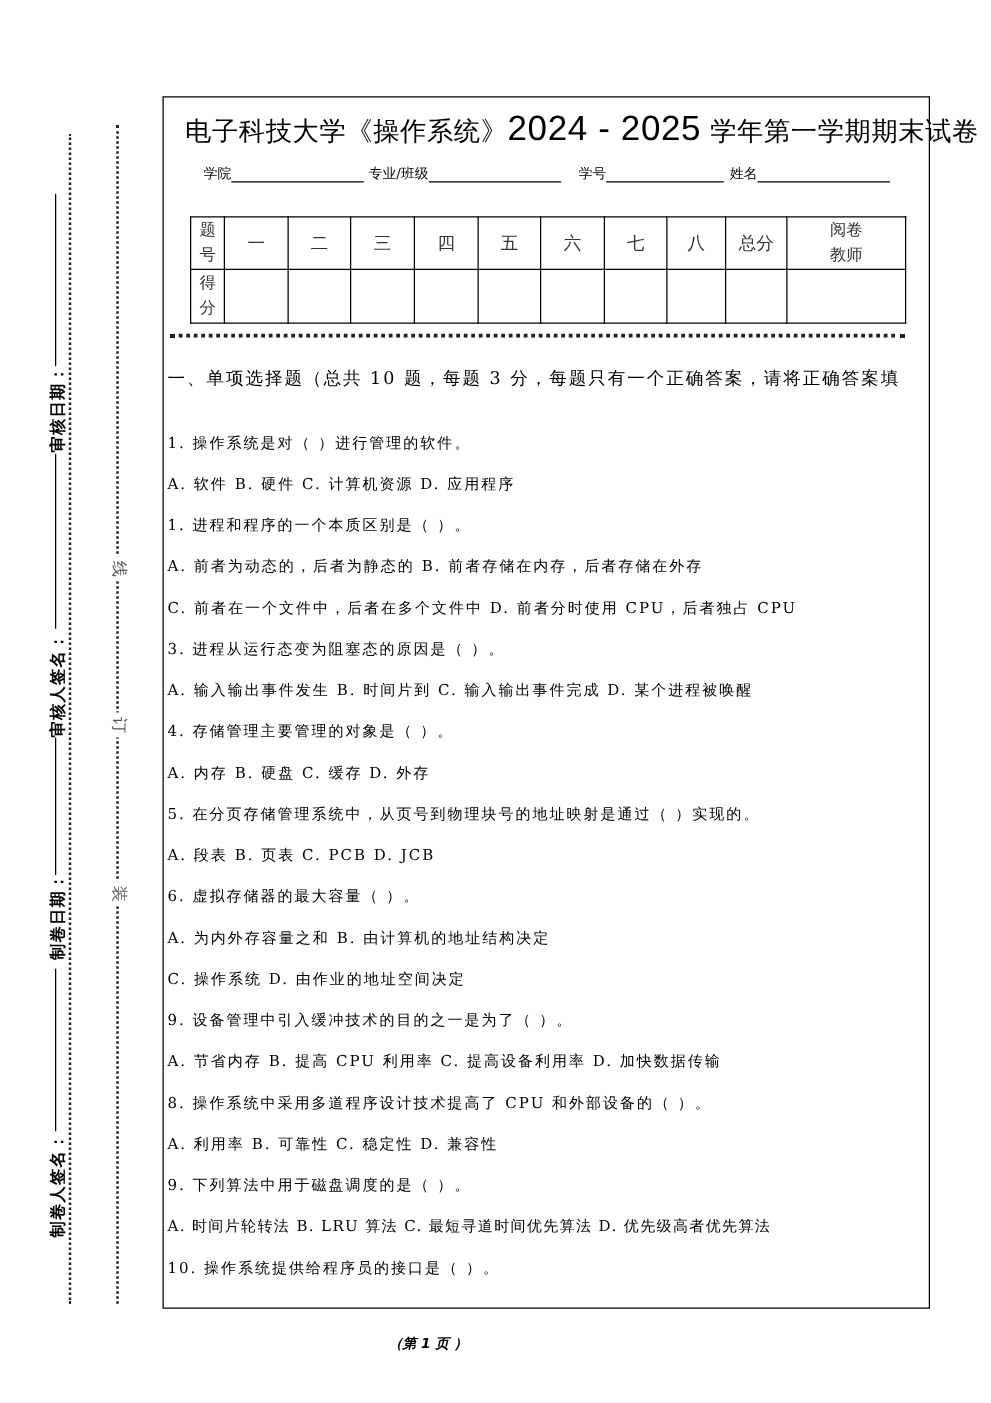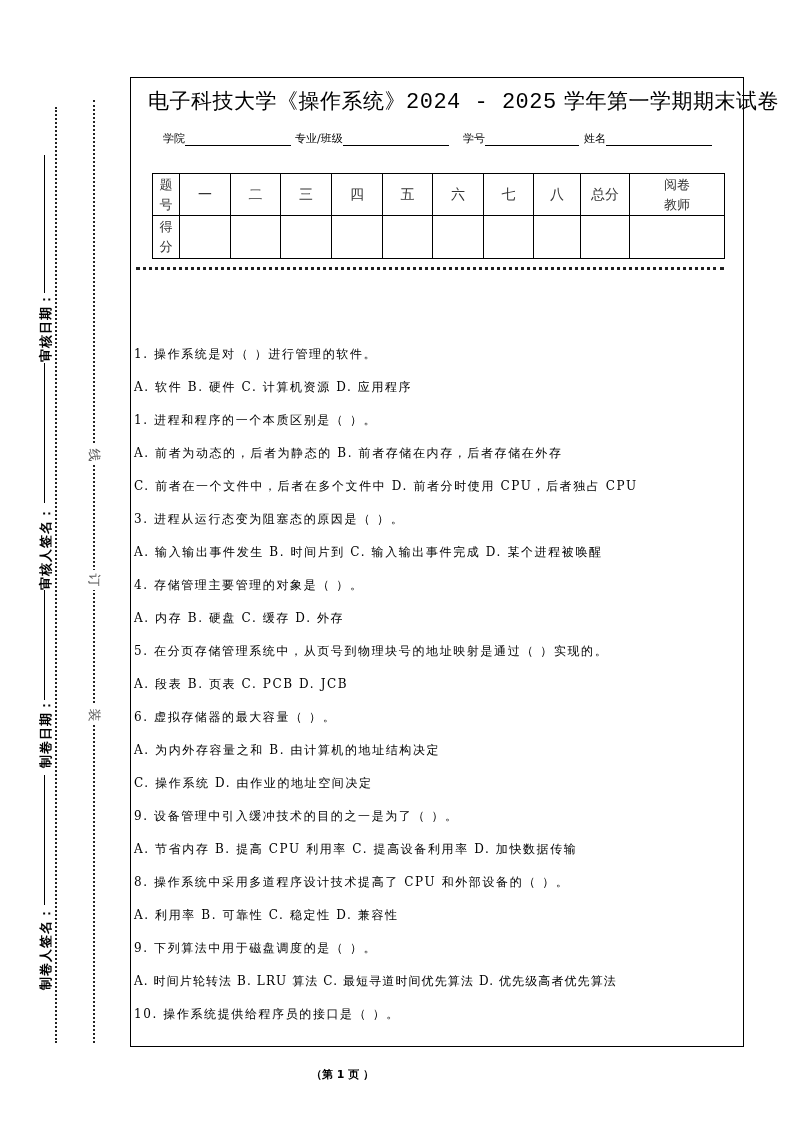--- a/index.html
+++ b/index.html
@@ -18,42 +18,42 @@
   .sign-label { position:absolute; left:37px; font-family:"DejaVu Sans", sans-serif;
                 font-weight:bold; font-size:13px; white-space:nowrap;
                 transform-origin:0 0; transform:rotate(-90deg); letter-spacing:1px; }
 
   
   .frame { position:absolute; left:130px; top:77px; width:614px; height:970px;
            border:1.3px solid #000; box-sizing:border-box; }
 
   .title { position:absolute; left:148px; top:87px; font-size:21px; letter-spacing:0.5px;
            white-space:nowrap; }
-  .title .num { font-family:Liberation Mono, monospace; font-size:22px; }
+  .title .num { font-family:Liberation Sans, sans-serif; font-size:28px; }
 
   .info { position:absolute; top:131px; font-size:11px; white-space:nowrap; }
   .info .lbl { display:inline-block; }
   .info .blank { display:inline-block; border-bottom:1px solid #000; height:12px; vertical-align:bottom; }
 
   table.score { position:absolute; left:152px; top:173px; border-collapse:collapse;
                 font-size:14px; color:#333; }
   table.score td { border:1px solid #000; text-align:center; padding:0; }
   table.score td.hd { font-size:13px; line-height:20px; }
   table.score tr.r1 td { height:41px; }
   table.score tr.r2 td { height:42px; }
 
   .sep { position:absolute; left:136px; top:267px; width:588px; height:0;
          border-top:3px dotted #222; }
 
   .q { position:absolute; left:134px; font-size:12px; white-space:nowrap; letter-spacing:1.6px; }
   .sec { position:absolute; left:134px; top:292px; width:605px; font-size:14px;
          line-height:22px; letter-spacing:1.6px; }
 
   .footer { position:absolute; top:1067px; left:0; width:685px; text-align:center;
-            font-family:"DejaVu Sans", sans-serif; font-weight:bold; font-size:11px; }
+            font-family:"DejaVu Sans", sans-serif; font-weight:bold; font-size:11px;font-style:italic; }
 </style>
 </head>
 <body>
 
 <div class="bind-line bind-outer"></div>
 <div class="bind-line bind-inner"></div>
 <div class="bind-char" style="top:445px">线</div>
 <div class="bind-char" style="top:570px">订</div>
 <div class="bind-char" style="top:705px">装</div>
 
@@ -112,20 +112,21 @@
     <td></td>
     <td></td>
     <td></td>
   </tr>
 </tbody>
   </table>
 
 <div class="sep"></div>
 
 <div class="sec">
+  <div>一、单项选择题（总共 10 题，每题 3 分，每题只有一个正确答案，请将正确答案填</div>
 </div>
 
 <div class="q" style="top:346px">1. 操作系统是对（  ）进行管理的软件。</div>
 <div class="q" style="top:379px">A. 软件  B. 硬件  C. 计算机资源  D. 应用程序</div>
 <div class="q" style="top:412px">1. 进程和程序的一个本质区别是（  ）。</div>
 <div class="q" style="top:445px">A. 前者为动态的，后者为静态的  B. 前者存储在内存，后者存储在外存</div>
 <div class="q" style="top:478px">C. 前者在一个文件中，后者在多个文件中  D. 前者分时使用 CPU，后者独占 CPU</div>
 <div class="q" style="top:511px">3. 进程从运行态变为阻塞态的原因是（  ）。</div>
 <div class="q" style="top:544px">A. 输入输出事件发生  B. 时间片到  C. 输入输出事件完成  D. 某个进程被唤醒</div>
 <div class="q" style="top:577px">4. 存储管理主要管理的对象是（  ）。</div>

